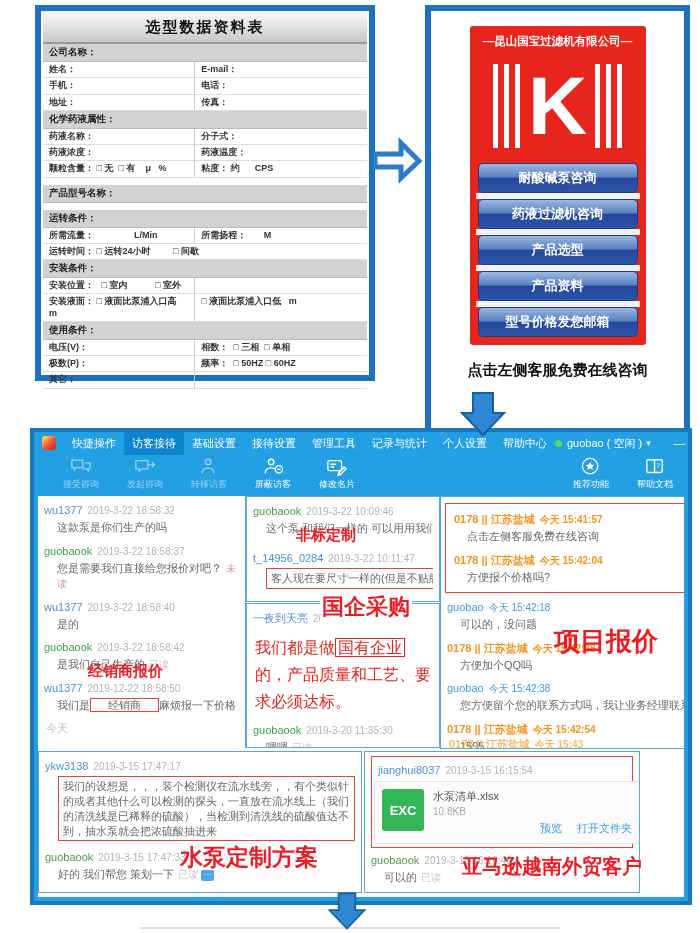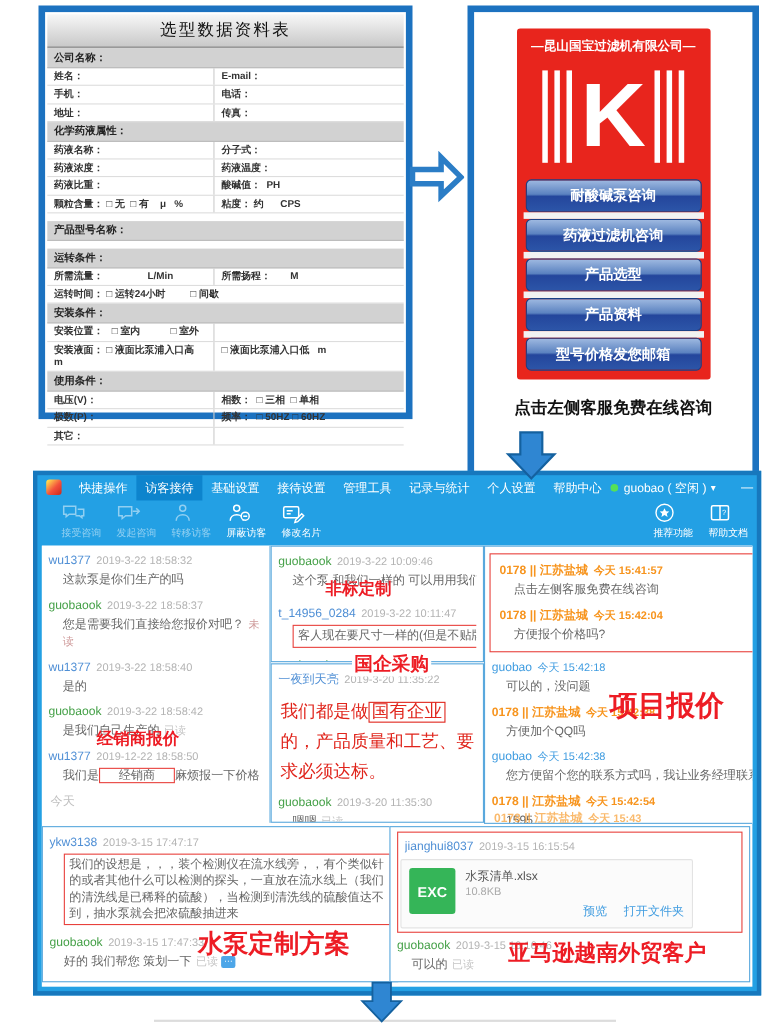--- a/index.html
+++ b/index.html
@@ -1,21 +1,21 @@
 <!DOCTYPE html>
 <html><head>
 <meta charset="utf-8">
 <style>
   html,body{margin:0;padding:0;background:#fff;}
   body{width:700px;height:933px;font-family:"Liberation Sans","DejaVu Sans",sans-serif;position:relative;overflow:hidden;}
   .canvas{position:relative;width:700px;height:933px;background:#fff;}
 
   
   #form-panel{position:absolute;left:35px;top:5px;width:340px;height:376px;border:6px solid #1c72c0;background:#fff;box-sizing:border-box;padding:2px;}
-  .form-title{background:linear-gradient(#f7f7f7,#c9c9c9);text-align:center;font-weight:normal;font-size:15px;color:#111;padding:5px 0;border-bottom:2px solid #999;letter-spacing:2px;}
+  .form-title{background:linear-gradient(#f7f7f7,#c9c9c9);text-align:center;font-weight:bold;font-size:15px;color:#111;padding:5px 0;border-bottom:2px solid #999;letter-spacing:2px;}
   .f-header{background:#d2d2d2;font-weight:bold;font-size:9.5px;color:#222;padding:2px 6px;border-bottom:1px solid #bbb;}
   .f-row{display:flex;border-bottom:1px solid #ddd;font-size:9px;color:#333;}
   .f-cell{padding:2px 6px;white-space:pre-wrap;font-weight:bold;box-sizing:border-box;line-height:1.25;}
   .f-cell.l{width:47%;border-right:1px solid #ccc;}
   .f-cell.r{flex:1;}
   .f-row.full .f-cell.l{width:100%;border-right:none;}
   .f-spacer{height:7px;}
 
   
   #promo-panel{position:absolute;left:425px;top:5px;width:265px;height:436px;border:6px solid #1c72c0;background:#fff;box-sizing:border-box;}
@@ -36,34 +36,34 @@
   .logo{width:14px;height:14px;border-radius:3px;background:linear-gradient(135deg,#ffd84d 10%,#f3503c 55%,#c8281c);margin:0 8px 0 2px;flex:none;}
   .menu-item{padding:4px 8px;white-space:nowrap;cursor:pointer;}
   .menu-item.active{background:#0d84cd;}
   .tb-right{margin-left:auto;display:flex;align-items:center;white-space:nowrap;}
   .status-dot{width:7px;height:7px;border-radius:50%;background:#55e058;margin-right:5px;display:inline-block;}
   .caret{margin-left:4px;font-size:9px;}
   .win-ctrls{margin-left:14px;}
   .win-ctrls span{margin-left:9px;font-size:11px;cursor:pointer;}
 
   .toolbar{display:flex;align-items:flex-start;padding:3px 8px 0;height:40px;color:#fff;}
-  .tool{width:50px;text-align:right;font-size:9px;cursor:pointer;}
+  .tool{width:50px;text-align:center;font-size:9px;cursor:pointer;margin-left:14px;}
   .tool svg{display:block;margin:0 auto 1px;}
   .tool.dim{opacity:.5;}
   .toolbar-right{margin-left:auto;display:flex;}
 
   .chat-content{position:absolute;left:4px;right:4px;top:64px;bottom:4px;background:#fff;overflow:hidden;}
   .panel{position:absolute;background:#fff;box-sizing:border-box;overflow:hidden;}
   .bordered{border:1px solid #59a8dd;}
   .col-left{left:0;top:0;width:208px;height:252px;border-right:1px solid #59a8dd;}
   .p-mid-top{left:208px;top:0;width:194px;height:106px;}
   .p-mid-bottom{left:208px;top:107px;width:194px;height:145px;}
   .p-right{left:402px;top:0;width:252px;height:253px;}
   .p-bot-left{left:0;top:255px;width:324px;height:142px;}
-  .p-bot-right{left:316px;top:255px;width:328px;height:142px;}
+  .p-bot-right{left:326px;top:255px;width:276px;height:142px;}
 
   .msg{margin:4px 6px 6px;}
   .u-blue{color:#4f8fd5;font-size:11px;}
   .u-green{color:#44a047;font-size:11px;}
   .u-orange{color:#f7941d;font-size:11px;font-weight:bold;}
   .u-lblue{color:#3f9ce0;font-size:11px;}
   .t{color:#b3b3b3;font-size:10px;margin-left:5px;}
   .t-orange{color:#f7941d;font-size:10px;margin-left:5px;font-weight:bold;}
   .t-lblue{color:#3f9ce0;font-size:10px;margin-left:5px;}
   .mtext{color:#666;font-size:11px;padding:2px 0 0 13px;line-height:1.35;}
@@ -76,21 +76,21 @@
   .redbox-inline{border:1px solid #e8413c;padding:0 17px;}
   .redbox-block{border:1px solid #e8413c;padding:2px 4px;display:inline-block;}
   .redgroup{border:1px solid #e8413c;margin:6px 4px 2px;padding:1px 2px;}
 
   .bigred{font-family:"Liberation Serif","DejaVu Serif",serif;color:#e0251c;font-size:16px;line-height:1.7;padding:2px 8px 0;}
   .bigred .boxed{border:1.5px solid #e0251c;padding:0 2px;}
 
   .anno{position:absolute;color:#ed1c24;font-weight:bold;z-index:6;white-space:nowrap;}
   #anno-nonstd{left:258px;top:30px;font-size:15px;}
   #anno-dealer{left:50px;top:166px;font-size:15px;}
-  #anno-soe{left:282px;top:96px;font-size:17px;background:#fff;padding:0 2px;}
+  #anno-soe{left:282px;top:96px;font-size:22px;background:#fff;padding:0 2px;}
   #anno-project{left:516px;top:128px;font-size:26px;}
   #anno-pump{left:142px;top:346px;font-size:23px;}
   #anno-amazon{left:424px;top:357px;font-size:20px;}
 
   .file-card{background:#fbfbfb;border:1px solid #e3e3e3;border-radius:2px;display:flex;padding:7px;width:250px;margin:3px 0 2px;}
   .file-badge{width:42px;height:42px;background:#35b558;color:#fff;border-radius:3px;display:flex;align-items:center;justify-content:center;font-size:13px;font-weight:bold;flex:none;}
   .file-info{margin-left:9px;flex:1;}
   .file-name{color:#555;font-size:11px;}
   .file-size{color:#aaa;font-size:10px;margin-top:2px;}
   .file-actions{text-align:right;font-size:11px;margin-top:4px;}
@@ -120,24 +120,20 @@
       <div class="f-cell r">传真：</div>
     </div>
     <div class="f-header">化学药液属性：</div>
     <div class="f-row">
       <div class="f-cell l">药液名称：</div>
       <div class="f-cell r">分子式：</div>
     </div>
     <div class="f-row">
       <div class="f-cell l">药液浓度：</div>
       <div class="f-cell r">药液温度：</div>
-    </div>
-    <div class="f-row">
-      <div class="f-cell l">药液比重：</div>
-      <div class="f-cell r">酸碱值：  PH</div>
     </div>
     <div class="f-row">
       <div class="f-cell l">颗粒含量： □ 无  □ 有    μ   %</div>
       <div class="f-cell r">粘度： 约      CPS</div>
     </div>
     <div class="f-spacer"></div>
     <div class="f-header">产品型号名称：</div>
     <div class="f-spacer"></div>
     <div class="f-header">运转条件：</div>
     <div class="f-row">

